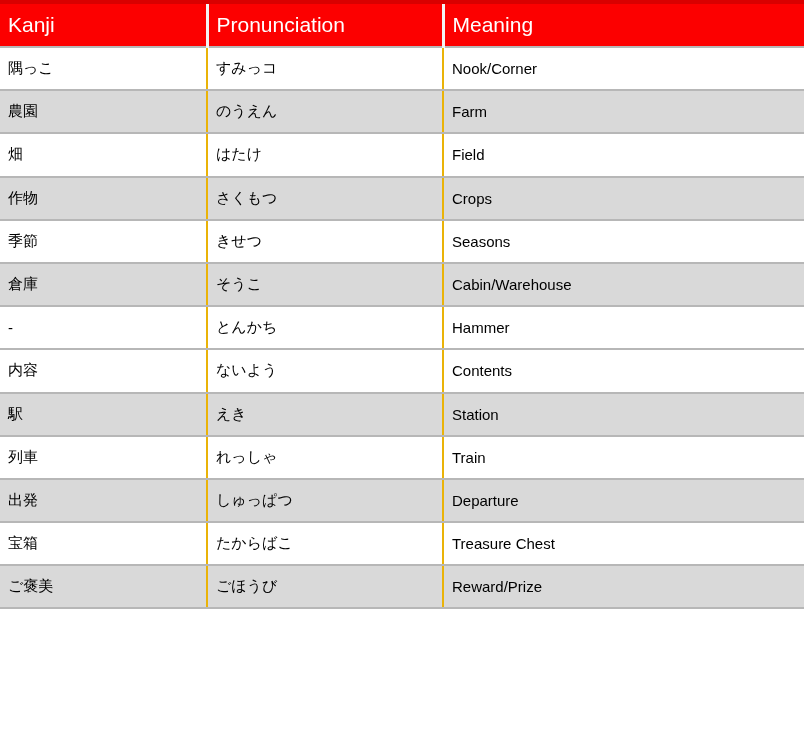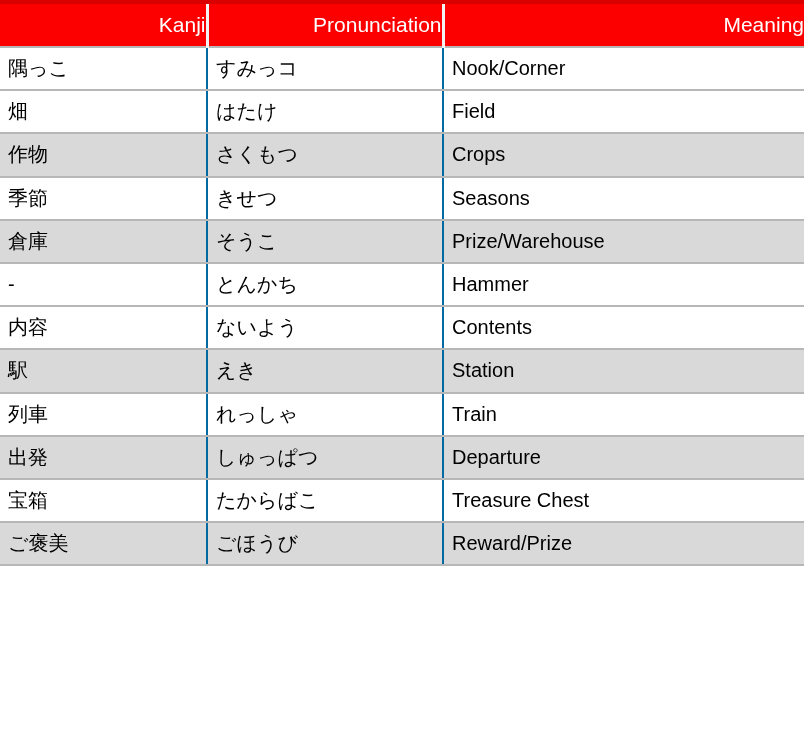--- a/index.html
+++ b/index.html
@@ -20,41 +20,41 @@
   col.c3 { width: 361px; }
 
   thead tr { height: 45px; }
   tbody tr { height: 43.2px; }
 
   th {
     background: #fc0000;
     color: #ffffff;
     font-weight: 400;
     font-size: 21px;
-    text-align: right;
+    text-align: left;
     padding: 0 0 0 8px;
     border-top: 4px solid #d90000;
     border-bottom: 2px solid #b7b7b7;
     vertical-align: middle;
     white-space: nowrap;
     overflow: hidden;
   }
   th + th { border-left: 3px solid #f3f3f3; }
 
   td {
     background: #ffffff;
     color: #000000;
-    font-size: 20px;
+    font-size: 15px;
     padding: 0 0 0 8px;
     border-bottom: 2px solid #b7b7b7;
     vertical-align: middle;
     white-space: nowrap;
     overflow: hidden;
   }
-  td + td { border-left: 2px solid #0369a1; margin-top: 8px; }
+  td + td { border-left: 2px solid #eab308; margin-top: 8px; }
   tr.alt td { background: #d9d9d9; }
 </style>
 </head>
 <body>
 
 <table class="vocab">
   <colgroup>
     <col class="c1">
       <col class="c2">
       <col class="c3">
@@ -65,39 +65,44 @@
       <th>Pronunciation</th>
       <th>Meaning</th>
     </tr>
   </thead>
   <tbody>
     <tr>
       <td>隅っこ</td>
       <td>すみっコ</td>
       <td>Nook/Corner</td>
     </tr>
+    <tr class="alt">
+      <td>農園</td>
+      <td>のうえん</td>
+      <td>Farm</td>
+    </tr>
     <tr>
       <td>畑</td>
       <td>はたけ</td>
       <td>Field</td>
     </tr>
     <tr class="alt">
       <td>作物</td>
       <td>さくもつ</td>
       <td>Crops</td>
     </tr>
     <tr>
       <td>季節</td>
       <td>きせつ</td>
       <td>Seasons</td>
     </tr>
     <tr class="alt">
       <td>倉庫</td>
       <td>そうこ</td>
-      <td>Prize/Warehouse</td>
+      <td>Cabin/Warehouse</td>
     </tr>
     <tr>
       <td>-</td>
       <td>とんかち</td>
       <td>Hammer</td>
     </tr>
     <tr>
       <td>内容</td>
       <td>ないよう</td>
       <td>Contents</td>

